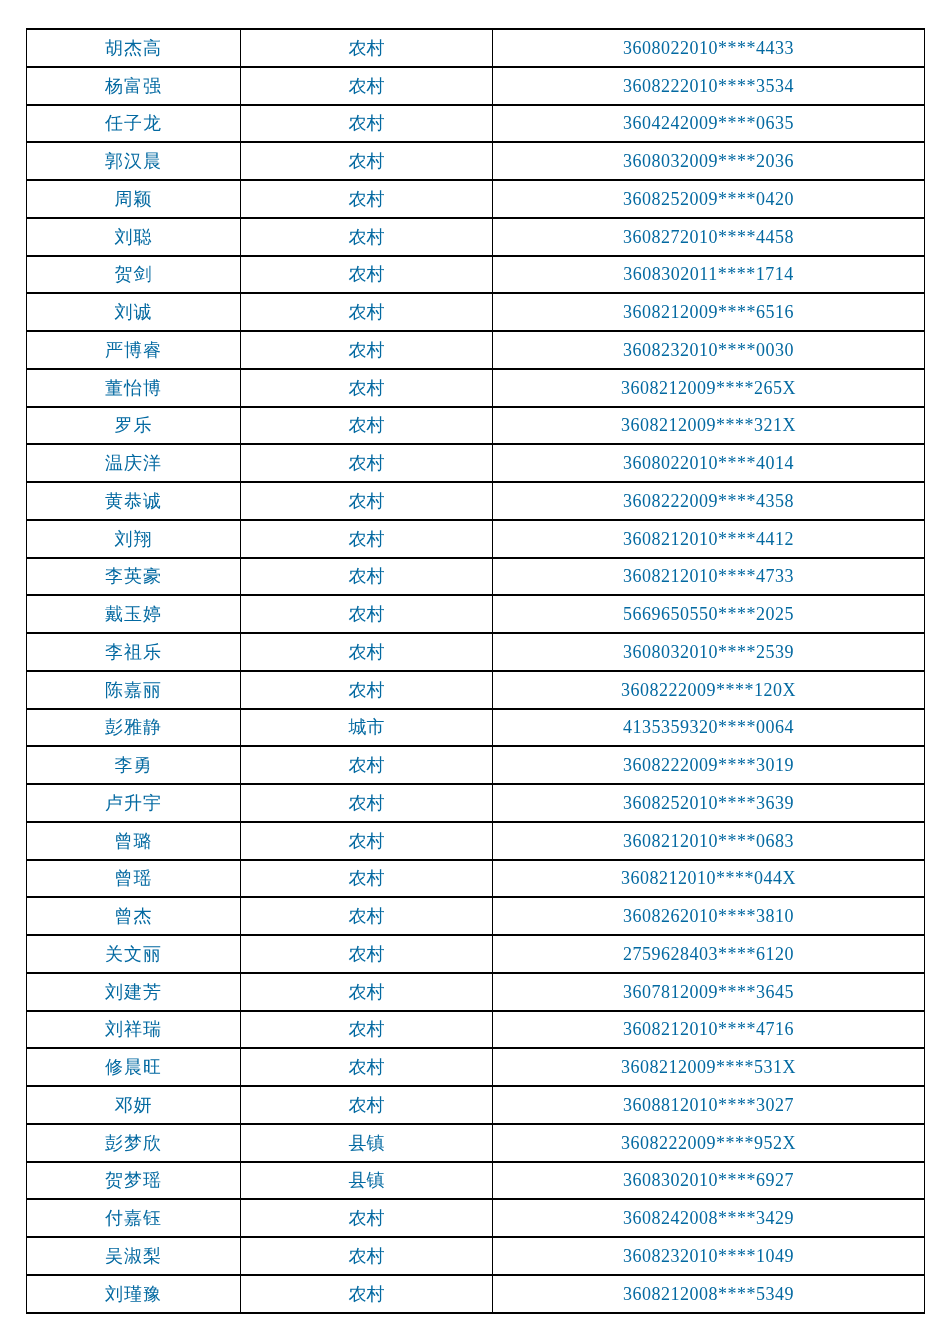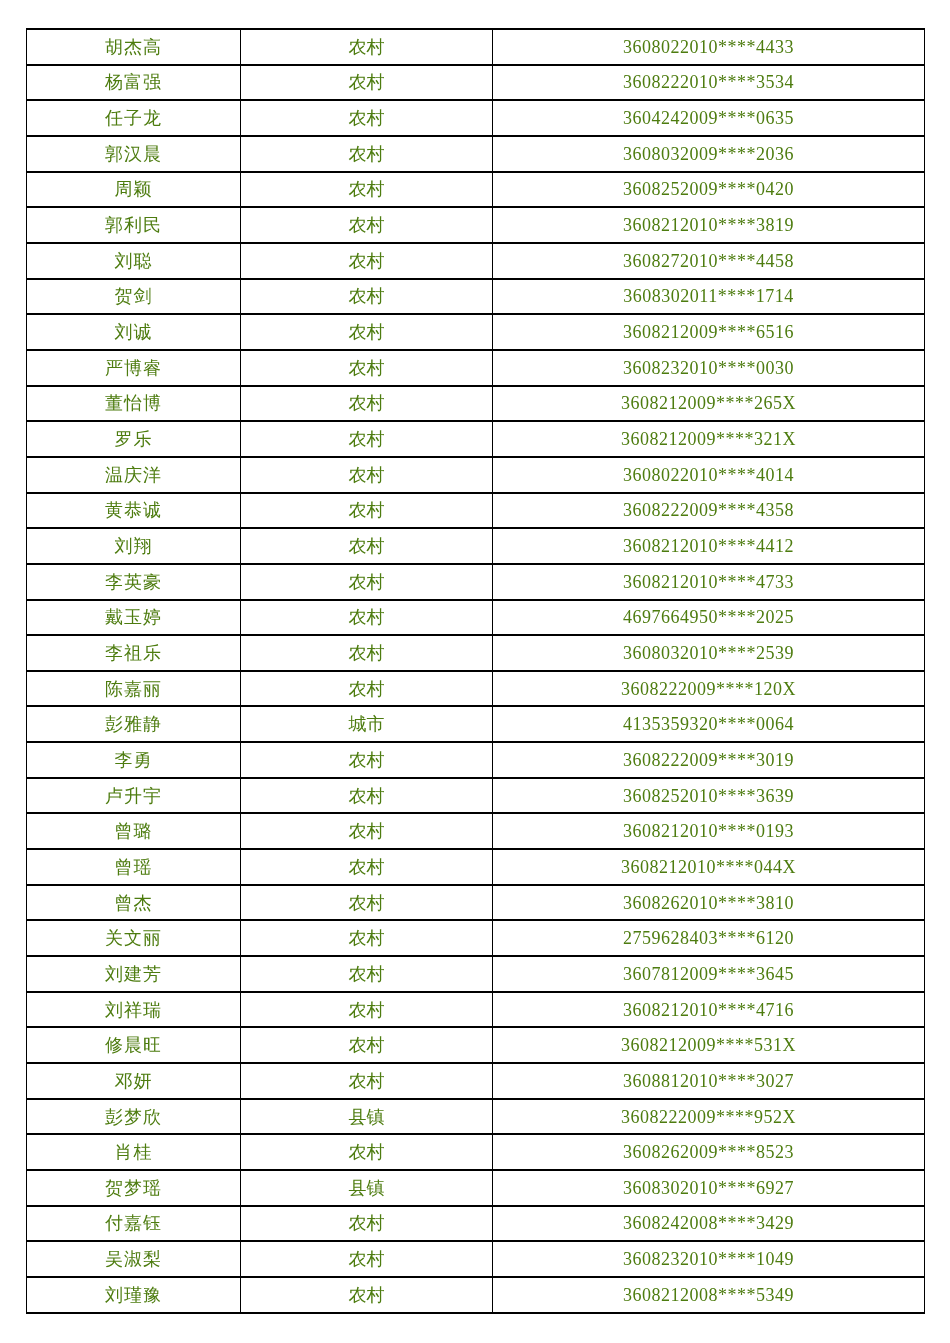--- a/index.html
+++ b/index.html
@@ -6,21 +6,21 @@
     margin: 0;
     padding: 0;
     background: #ffffff;
   }
   .page {
     position: relative;
     width: 950px;
     height: 1343px;
     background: #ffffff;
     font-family: "Liberation Serif", "DejaVu Serif", serif;
-    color: #4d7c0f;
+    color: #0369a1;
     overflow: hidden;
   }
   table.roster {
     position: absolute;
     left: 26px;
     top: 28px;
     width: 898px;
     height: 1286px;
     border-collapse: collapse;
     table-layout: fixed;
@@ -74,25 +74,20 @@
           <td class="name-cell">郭汉晨</td>
           <td class="residence-cell">农村</td>
           <td class="id-cell">3608032009****2036</td>
         </tr>
         <tr>
           <td class="name-cell">周颖</td>
           <td class="residence-cell">农村</td>
           <td class="id-cell">3608252009****0420</td>
         </tr>
         <tr>
-          <td class="name-cell">郭利民</td>
-          <td class="residence-cell">农村</td>
-          <td class="id-cell">3608212010****3819</td>
-        </tr>
-        <tr>
           <td class="name-cell">刘聪</td>
           <td class="residence-cell">农村</td>
           <td class="id-cell">3608272010****4458</td>
         </tr>
         <tr>
           <td class="name-cell">贺剑</td>
           <td class="residence-cell">农村</td>
           <td class="id-cell">3608302011****1714</td>
         </tr>
         <tr>
@@ -131,21 +126,21 @@
           <td class="id-cell">3608212010****4412</td>
         </tr>
         <tr>
           <td class="name-cell">李英豪</td>
           <td class="residence-cell">农村</td>
           <td class="id-cell">3608212010****4733</td>
         </tr>
         <tr>
           <td class="name-cell">戴玉婷</td>
           <td class="residence-cell">农村</td>
-          <td class="id-cell">4697664950****2025</td>
+          <td class="id-cell">5669650550****2025</td>
         </tr>
         <tr>
           <td class="name-cell">李祖乐</td>
           <td class="residence-cell">农村</td>
           <td class="id-cell">3608032010****2539</td>
         </tr>
         <tr>
           <td class="name-cell">陈嘉丽</td>
           <td class="residence-cell">农村</td>
           <td class="id-cell">3608222009****120X</td>
@@ -161,21 +156,21 @@
           <td class="id-cell">3608222009****3019</td>
         </tr>
         <tr>
           <td class="name-cell">卢升宇</td>
           <td class="residence-cell">农村</td>
           <td class="id-cell">3608252010****3639</td>
         </tr>
         <tr>
           <td class="name-cell">曾璐</td>
           <td class="residence-cell">农村</td>
-          <td class="id-cell">3608212010****0193</td>
+          <td class="id-cell">3608212010****0683</td>
         </tr>
         <tr>
           <td class="name-cell">曾瑶</td>
           <td class="residence-cell">农村</td>
           <td class="id-cell">3608212010****044X</td>
         </tr>
         <tr>
           <td class="name-cell">曾杰</td>
           <td class="residence-cell">农村</td>
           <td class="id-cell">3608262010****3810</td>
@@ -202,25 +197,20 @@
         </tr>
         <tr>
           <td class="name-cell">邓妍</td>
           <td class="residence-cell">农村</td>
           <td class="id-cell">3608812010****3027</td>
         </tr>
         <tr>
           <td class="name-cell">彭梦欣</td>
           <td class="residence-cell">县镇</td>
           <td class="id-cell">3608222009****952X</td>
-        </tr>
-        <tr>
-          <td class="name-cell">肖桂</td>
-          <td class="residence-cell">农村</td>
-          <td class="id-cell">3608262009****8523</td>
         </tr>
         <tr>
           <td class="name-cell">贺梦瑶</td>
           <td class="residence-cell">县镇</td>
           <td class="id-cell">3608302010****6927</td>
         </tr>
         <tr>
           <td class="name-cell">付嘉钰</td>
           <td class="residence-cell">农村</td>
           <td class="id-cell">3608242008****3429</td>

